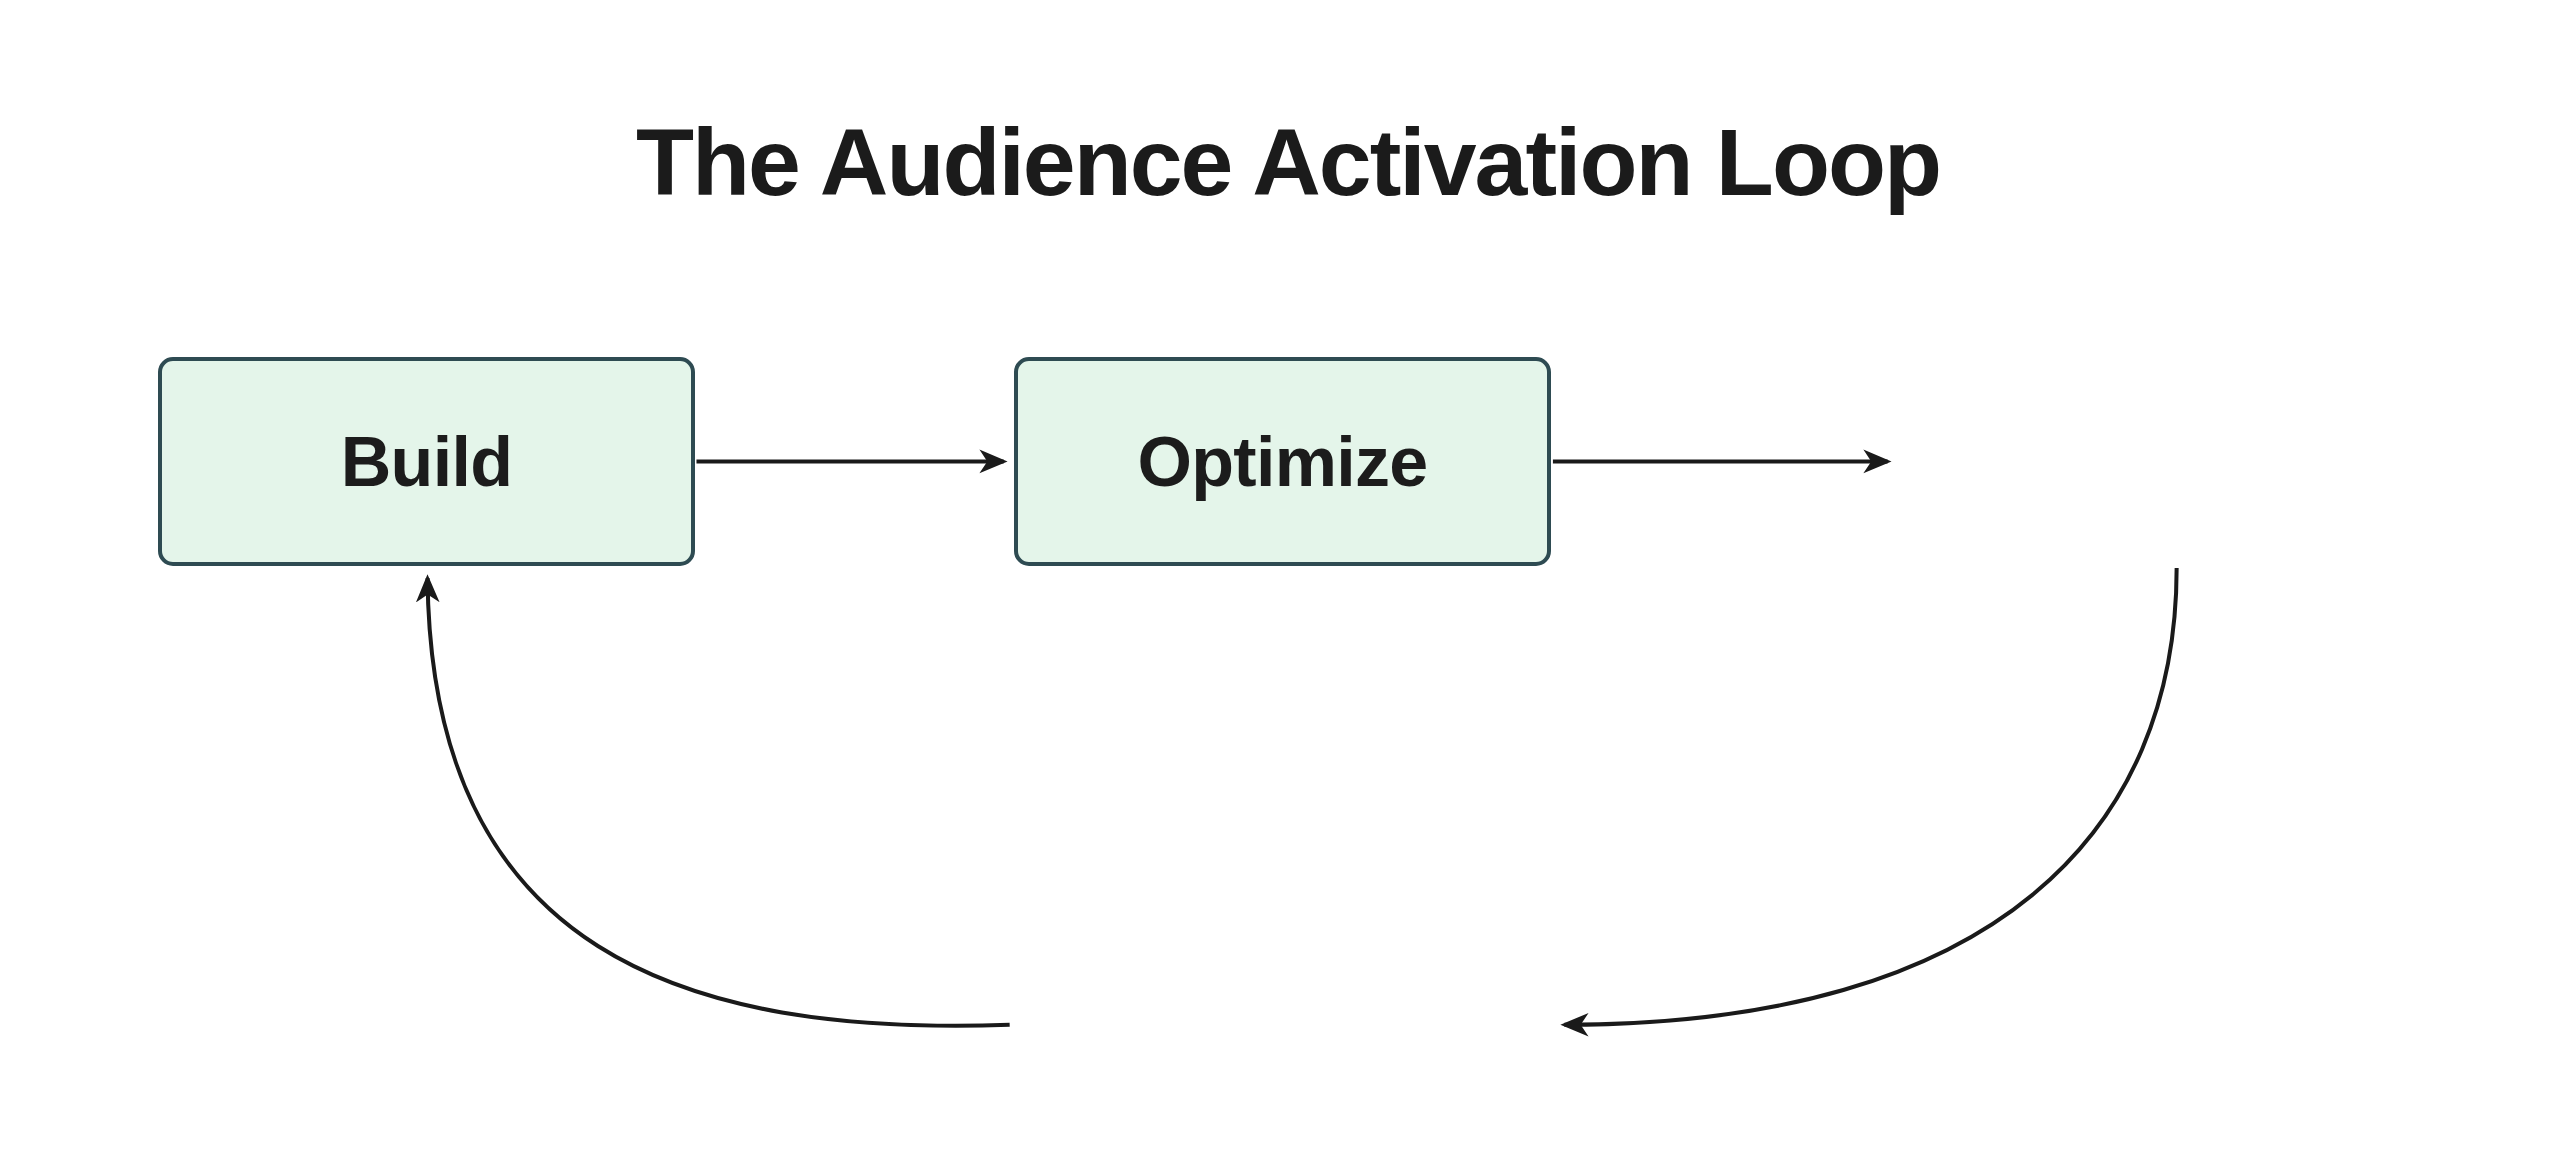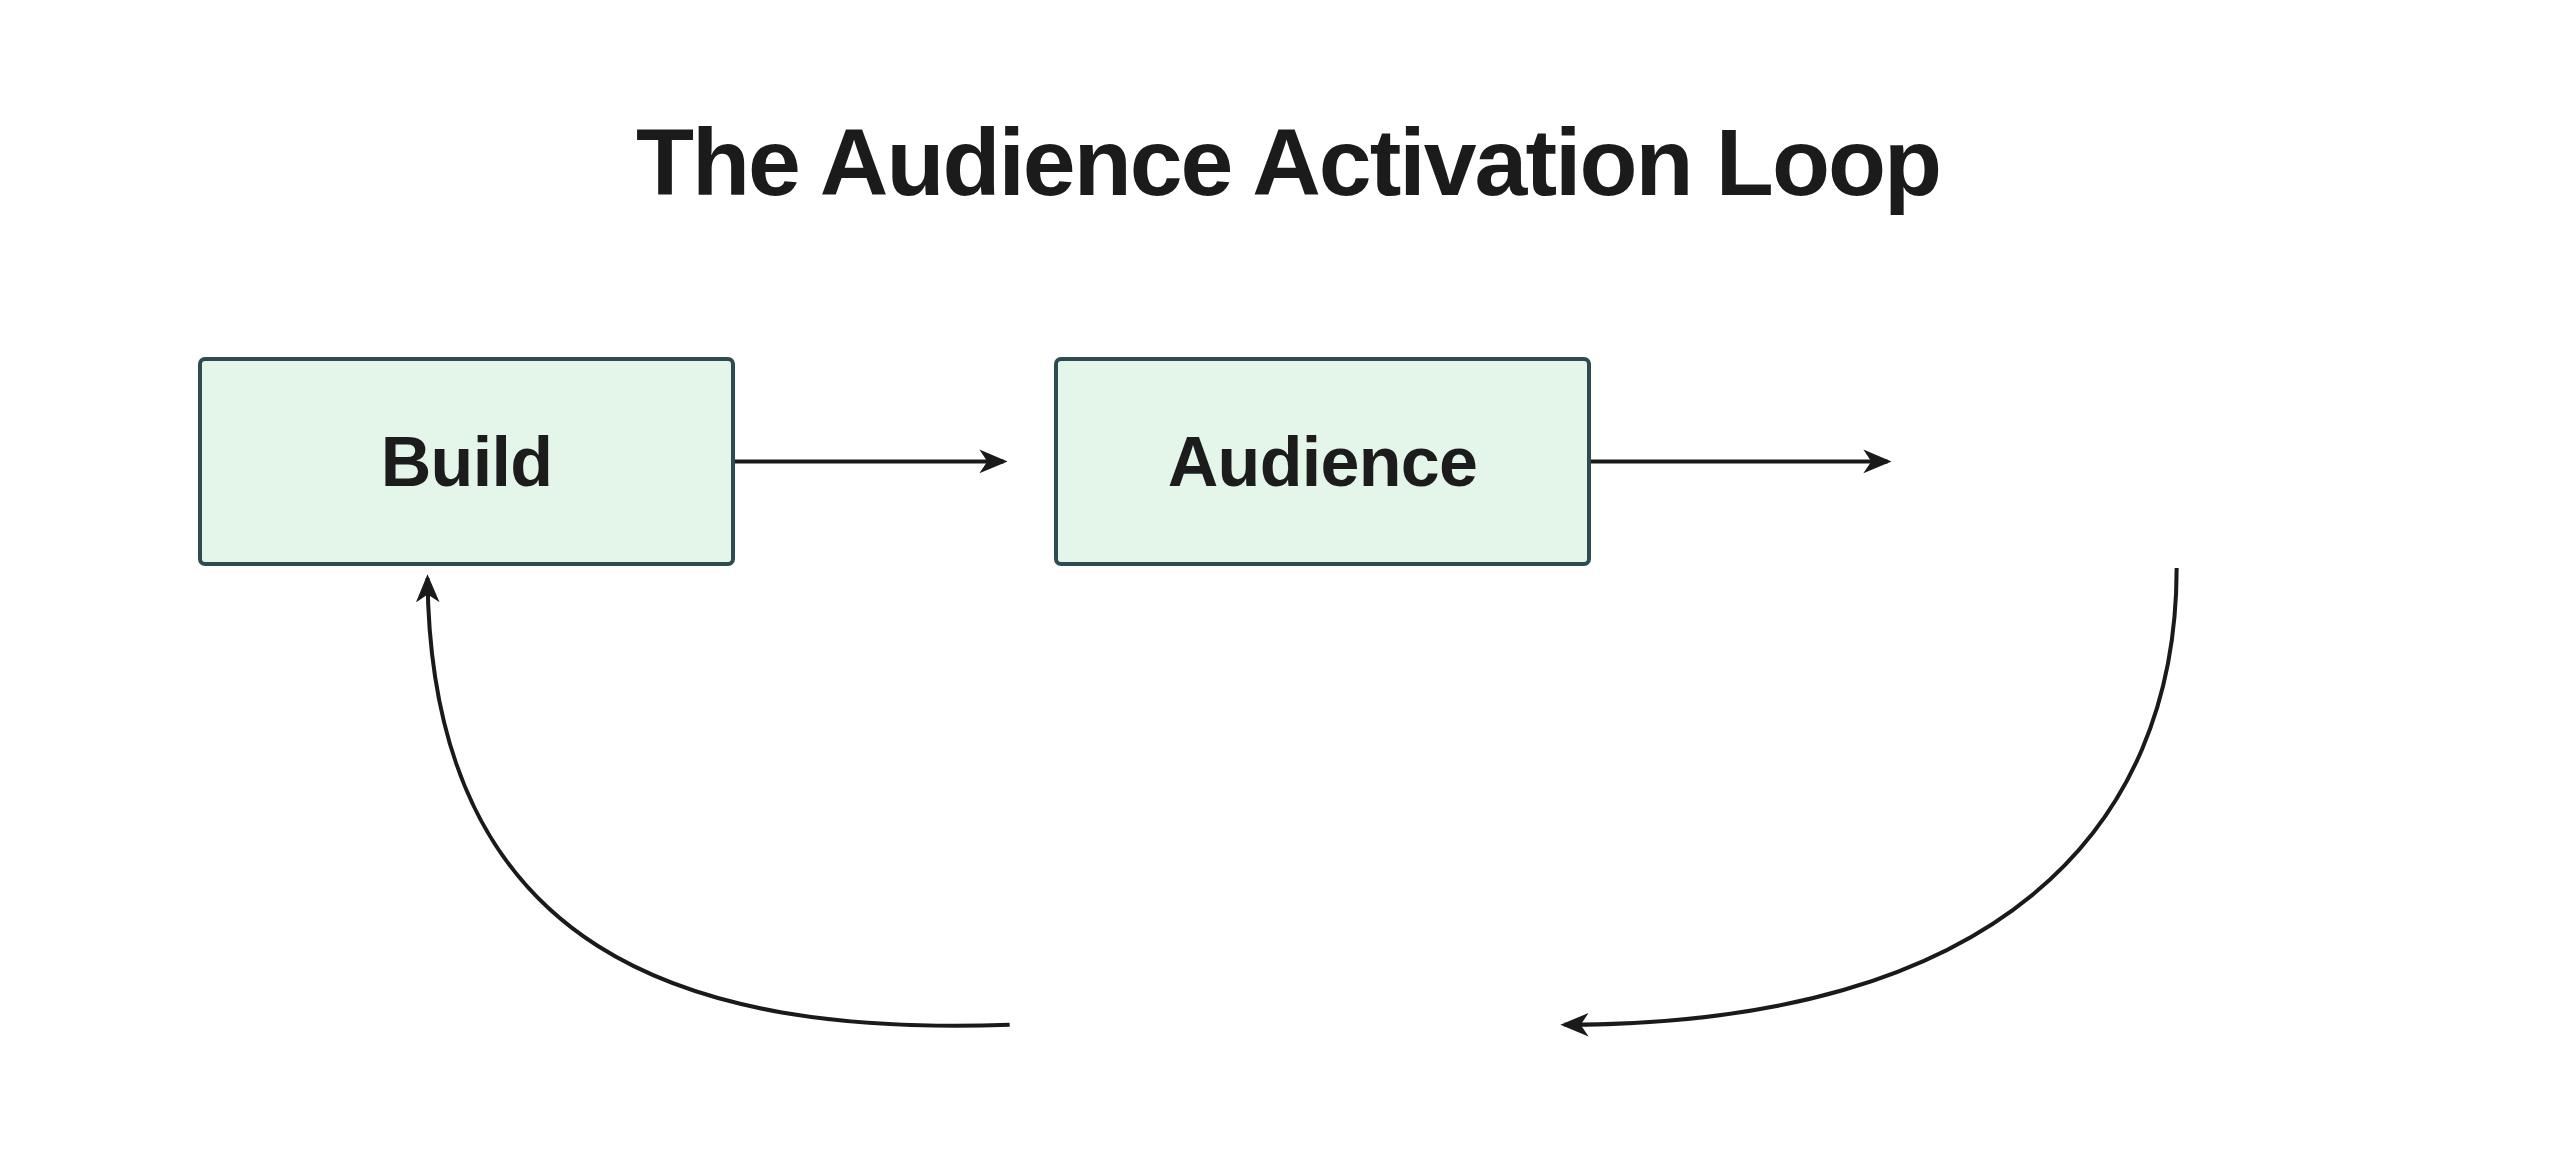--- a/index.html
+++ b/index.html
@@ -36,25 +36,24 @@
     width: 2576px;
     height: 1171px;
   }
   .node {
     position: absolute;
     width: 537px;
     height: 209px;
     box-sizing: border-box;
     background: var(--node-fill, #e4f5ea);
     border: 4.7px solid var(--node-border, #2e4b52);
-    border-radius: 7px;
+    border-radius: 15px;
     display: flex;
     align-items: center;
     justify-content: center;
-    margin-left: 40px;
   }
   .node-label {
     font-size: 70px;
     font-weight: 700;
     letter-spacing: -0.7px;
     color: var(--node-text, #1c1c1c);
     white-space: nowrap;
   }
   .node-build    { left: 158px;  top: 357px;  }
   .node-activate { left: 1014px; top: 357px;  }
@@ -91,19 +90,19 @@
     <path class="edge-path" marker-end="url(#arrowhead)" d="M 3245 847 C 3245 1235, 2980 1528, 2332 1528"></path>
 
     <path class="edge-path" marker-end="url(#arrowhead)" d="M 1505 1528 C 1020 1545, 642 1420, 637 862"></path>
   </svg>
 
   <div class="node node-build">
     <span class="node-label">Build</span>
   </div>
 
   <div class="node node-activate">
-    <span class="node-label">Audience</span>
+    <span class="node-label">Optimize</span>
   </div>
 
 
 
 </div>
 
 
 </body></html>

